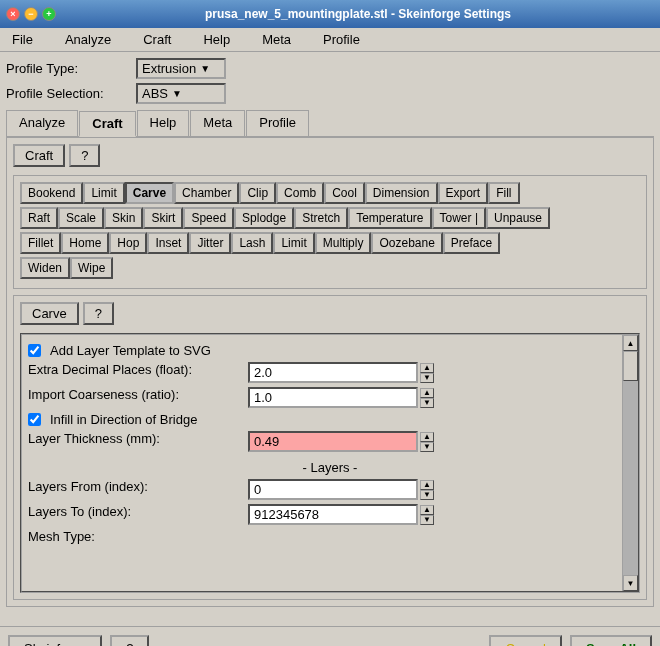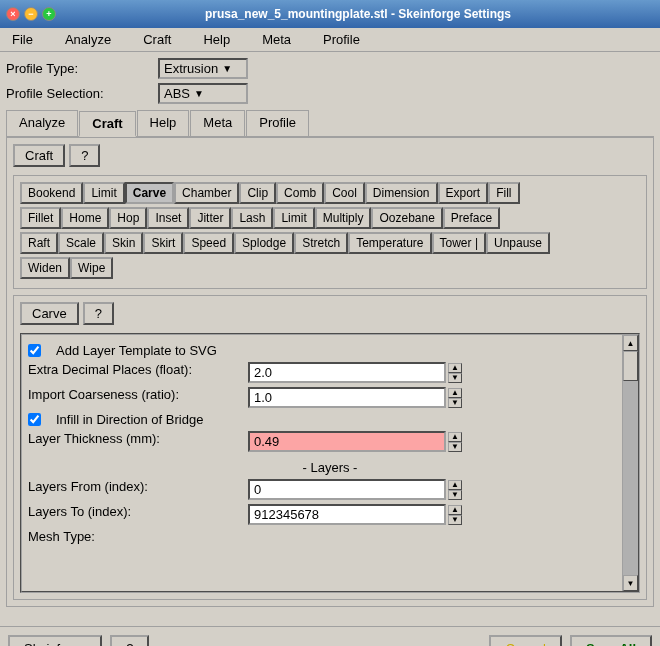--- a/index.html
+++ b/index.html
@@ -66,21 +66,20 @@
     .main-window {
       background: #d4d0c8;
       padding: 6px;
     }
 
     
     .form-row {
       display: flex;
       align-items: center;
       margin-bottom: 4px;
-      gap: 22px;
     }
     .form-label {
       width: 130px;
       font-size: 13px;
     }
     .form-select {
       display: flex;
       align-items: center;
       background: #d4d0c8;
       border: 2px inset #a0a0a0;
@@ -224,21 +223,21 @@
     .setting-label {
       flex: 0 0 220px;
       font-size: 13px;
     }
     .setting-input {
       display: flex;
       align-items: center;
       border: 2px inset #a0a0a0;
       background: white;
       padding: 1px 4px;
-      width: 198px;
+      width: 170px;
       font-size: 13px;
     }
     .setting-input.highlight {
       background: #fca5a5;
     }
     .setting-spinner {
       display: flex;
       flex-direction: column;
       margin-left: 2px;
     }
@@ -251,21 +250,21 @@
       display: flex;
       align-items: center;
       justify-content: center;
       cursor: pointer;
       line-height: 1;
     }
     .checkbox-row {
       display: flex;
       align-items: center;
       margin-bottom: 4px;
-      gap: 15px;
+      gap: 9px;
     }
     .section-title {
       font-size: 13px;
       margin: 8px 0 4px 0;
       text-align: center;
     }
 
     
     .bottom-bar {
       position: absolute;
@@ -365,44 +364,44 @@
           <button class="tool-btn active">Carve</button>
           <button class="tool-btn">Chamber</button>
           <button class="tool-btn">Clip</button>
           <button class="tool-btn">Comb</button>
           <button class="tool-btn">Cool</button>
           <button class="tool-btn">Dimension</button>
           <button class="tool-btn">Export</button>
           <button class="tool-btn">Fill</button>
         </div>
         <div class="tool-row">
+          <button class="tool-btn">Raft</button>
+          <button class="tool-btn">Scale</button>
+          <button class="tool-btn">Skin</button>
+          <button class="tool-btn">Skirt</button>
+          <button class="tool-btn">Speed</button>
+          <button class="tool-btn">Splodge</button>
+          <button class="tool-btn">Stretch</button>
+          <button class="tool-btn">Temperature</button>
+          <button class="tool-btn">Tower |</button>
+          <button class="tool-btn">Unpause</button>
+        </div>
+        <div class="tool-row">
           <button class="tool-btn">Fillet</button>
           <button class="tool-btn">Home</button>
           <button class="tool-btn">Hop</button>
           <button class="tool-btn">Inset</button>
           <button class="tool-btn">Jitter</button>
           <button class="tool-btn">Lash</button>
           <button class="tool-btn">Limit</button>
           <button class="tool-btn">Multiply</button>
           <button class="tool-btn">Oozebane</button>
           <button class="tool-btn">Preface</button>
         </div>
         <div class="tool-row">
-          <button class="tool-btn">Raft</button>
-          <button class="tool-btn">Scale</button>
-          <button class="tool-btn">Skin</button>
-          <button class="tool-btn">Skirt</button>
-          <button class="tool-btn">Speed</button>
-          <button class="tool-btn">Splodge</button>
-          <button class="tool-btn">Stretch</button>
-          <button class="tool-btn">Temperature</button>
-          <button class="tool-btn">Tower |</button>
-          <button class="tool-btn">Unpause</button>
-        </div>
-        <div class="tool-row">
           <button class="tool-btn">Widen</button>
           <button class="tool-btn">Wipe</button>
         </div>
       </div>
 
       <div class="carve-section">
         <div class="sub-btn-row">
           <button class="sub-btn">Carve</button>
           <button class="sub-btn">?</button>
         </div>

